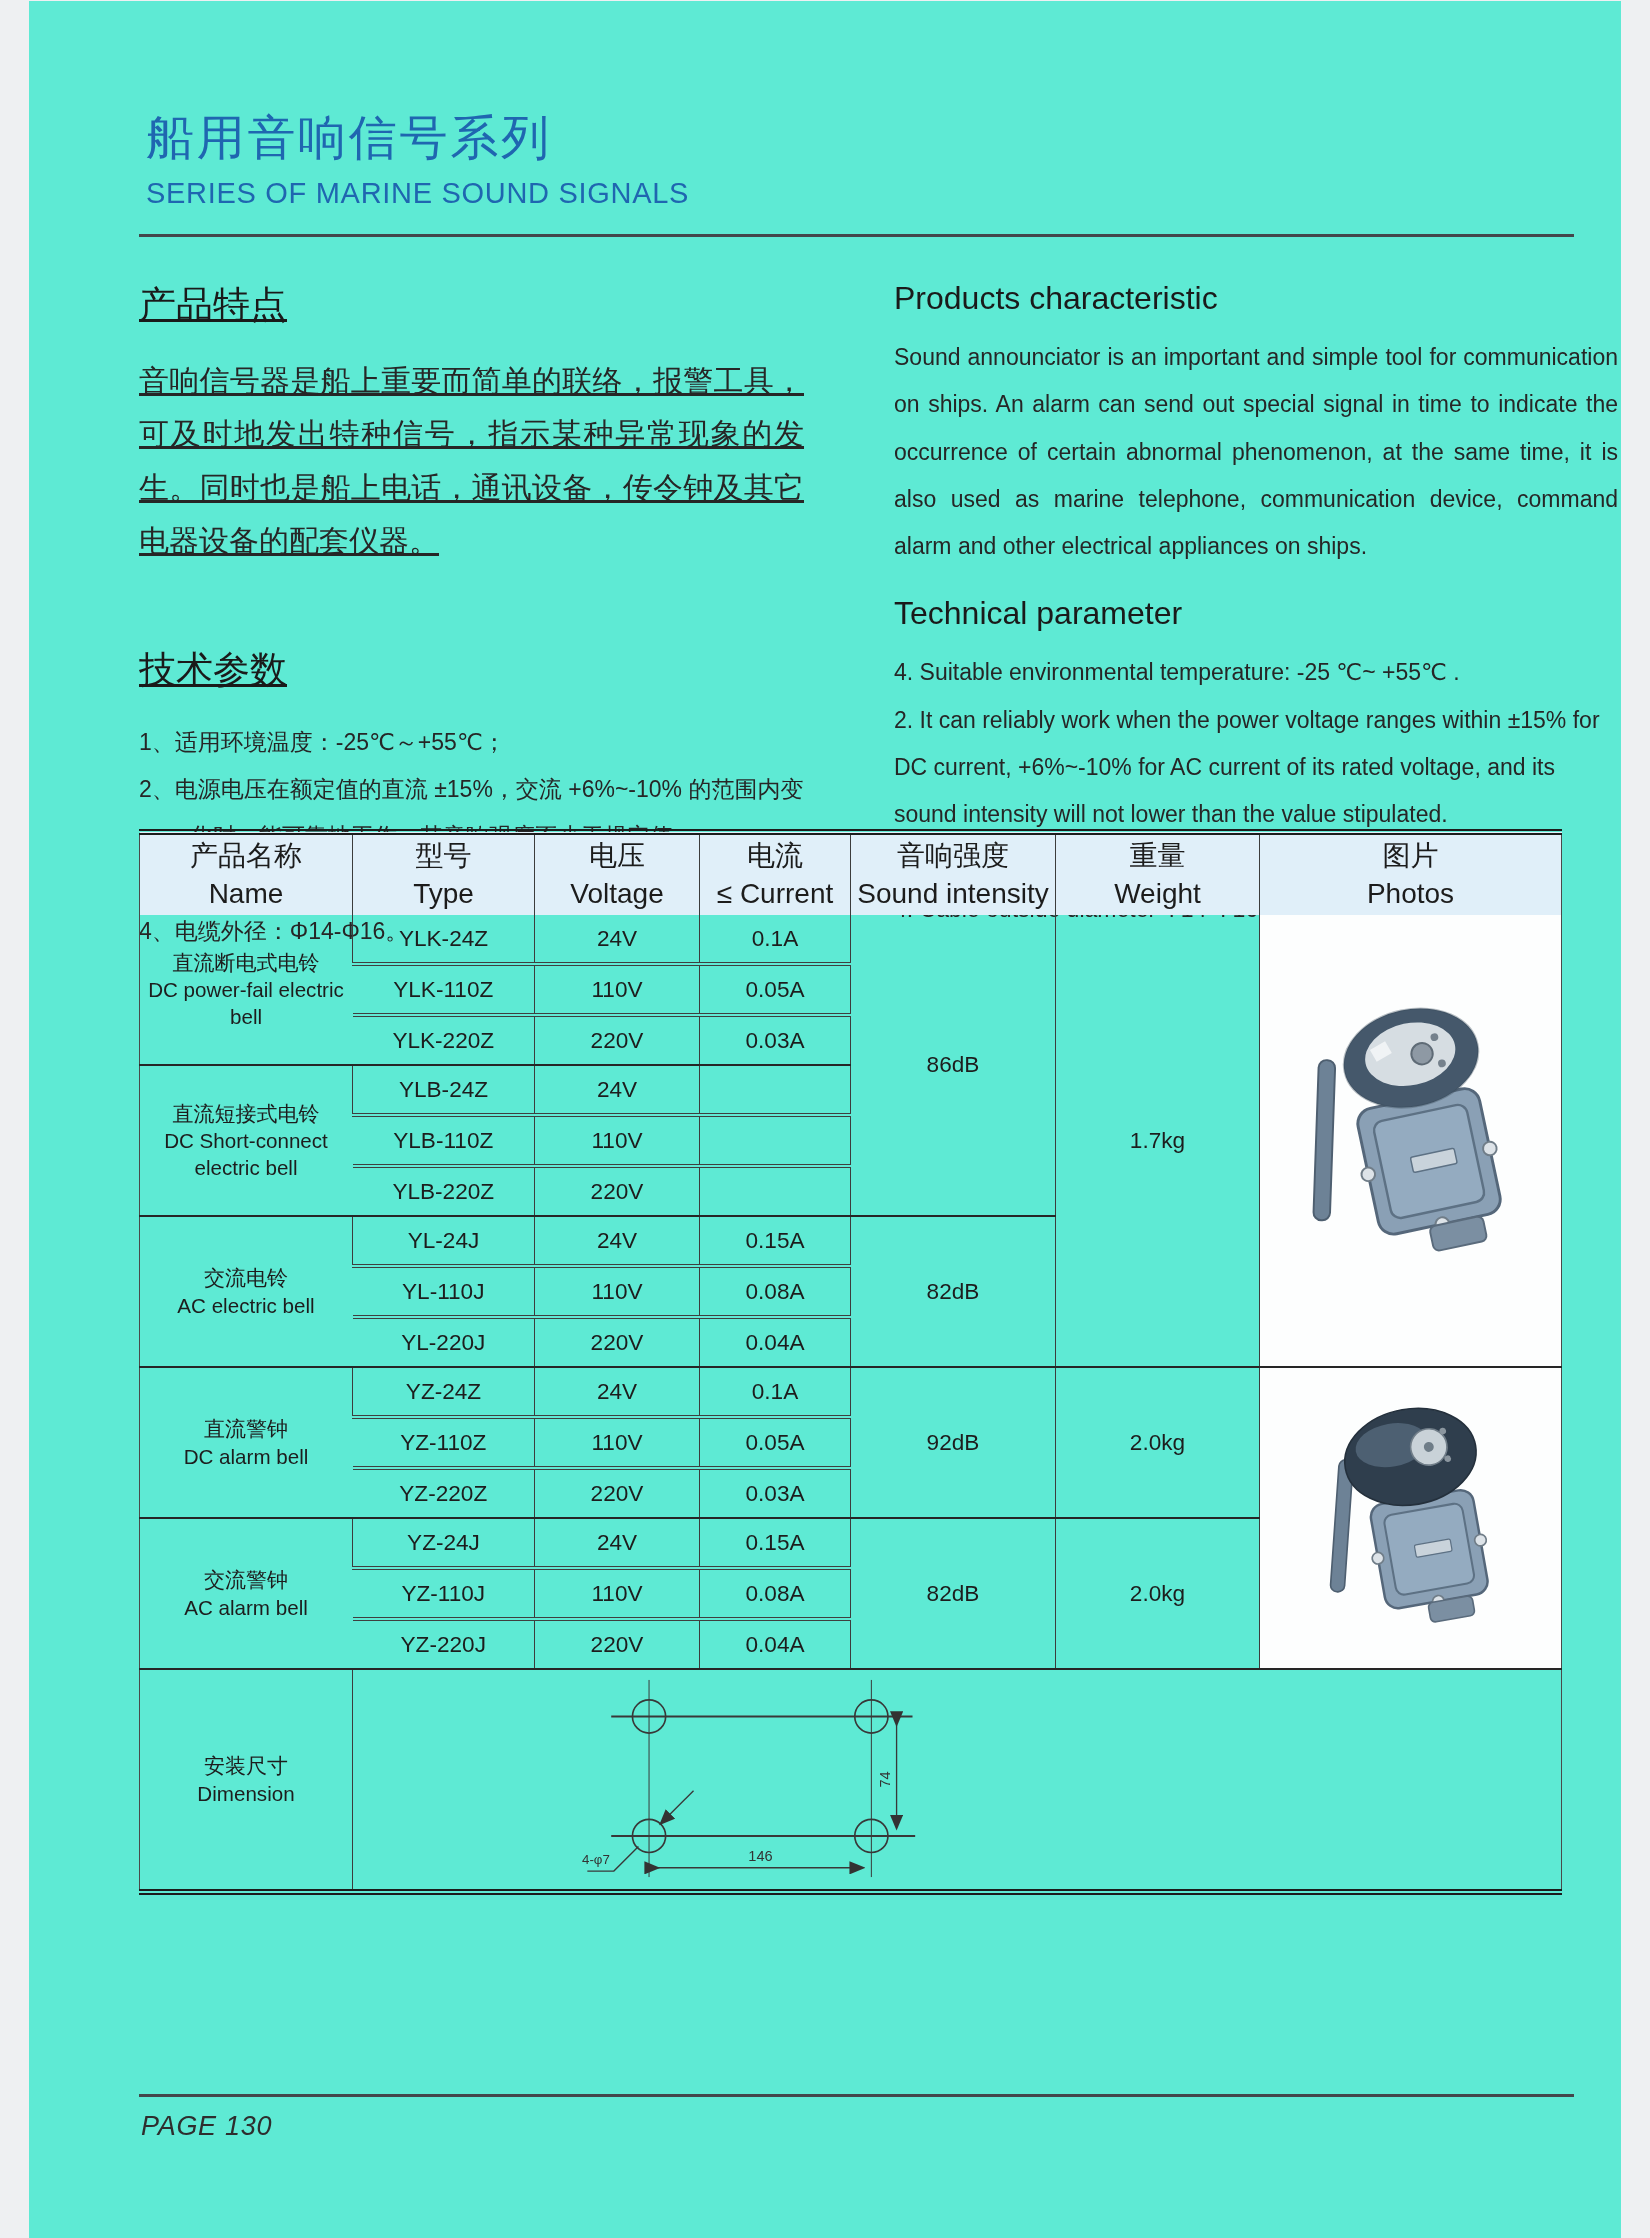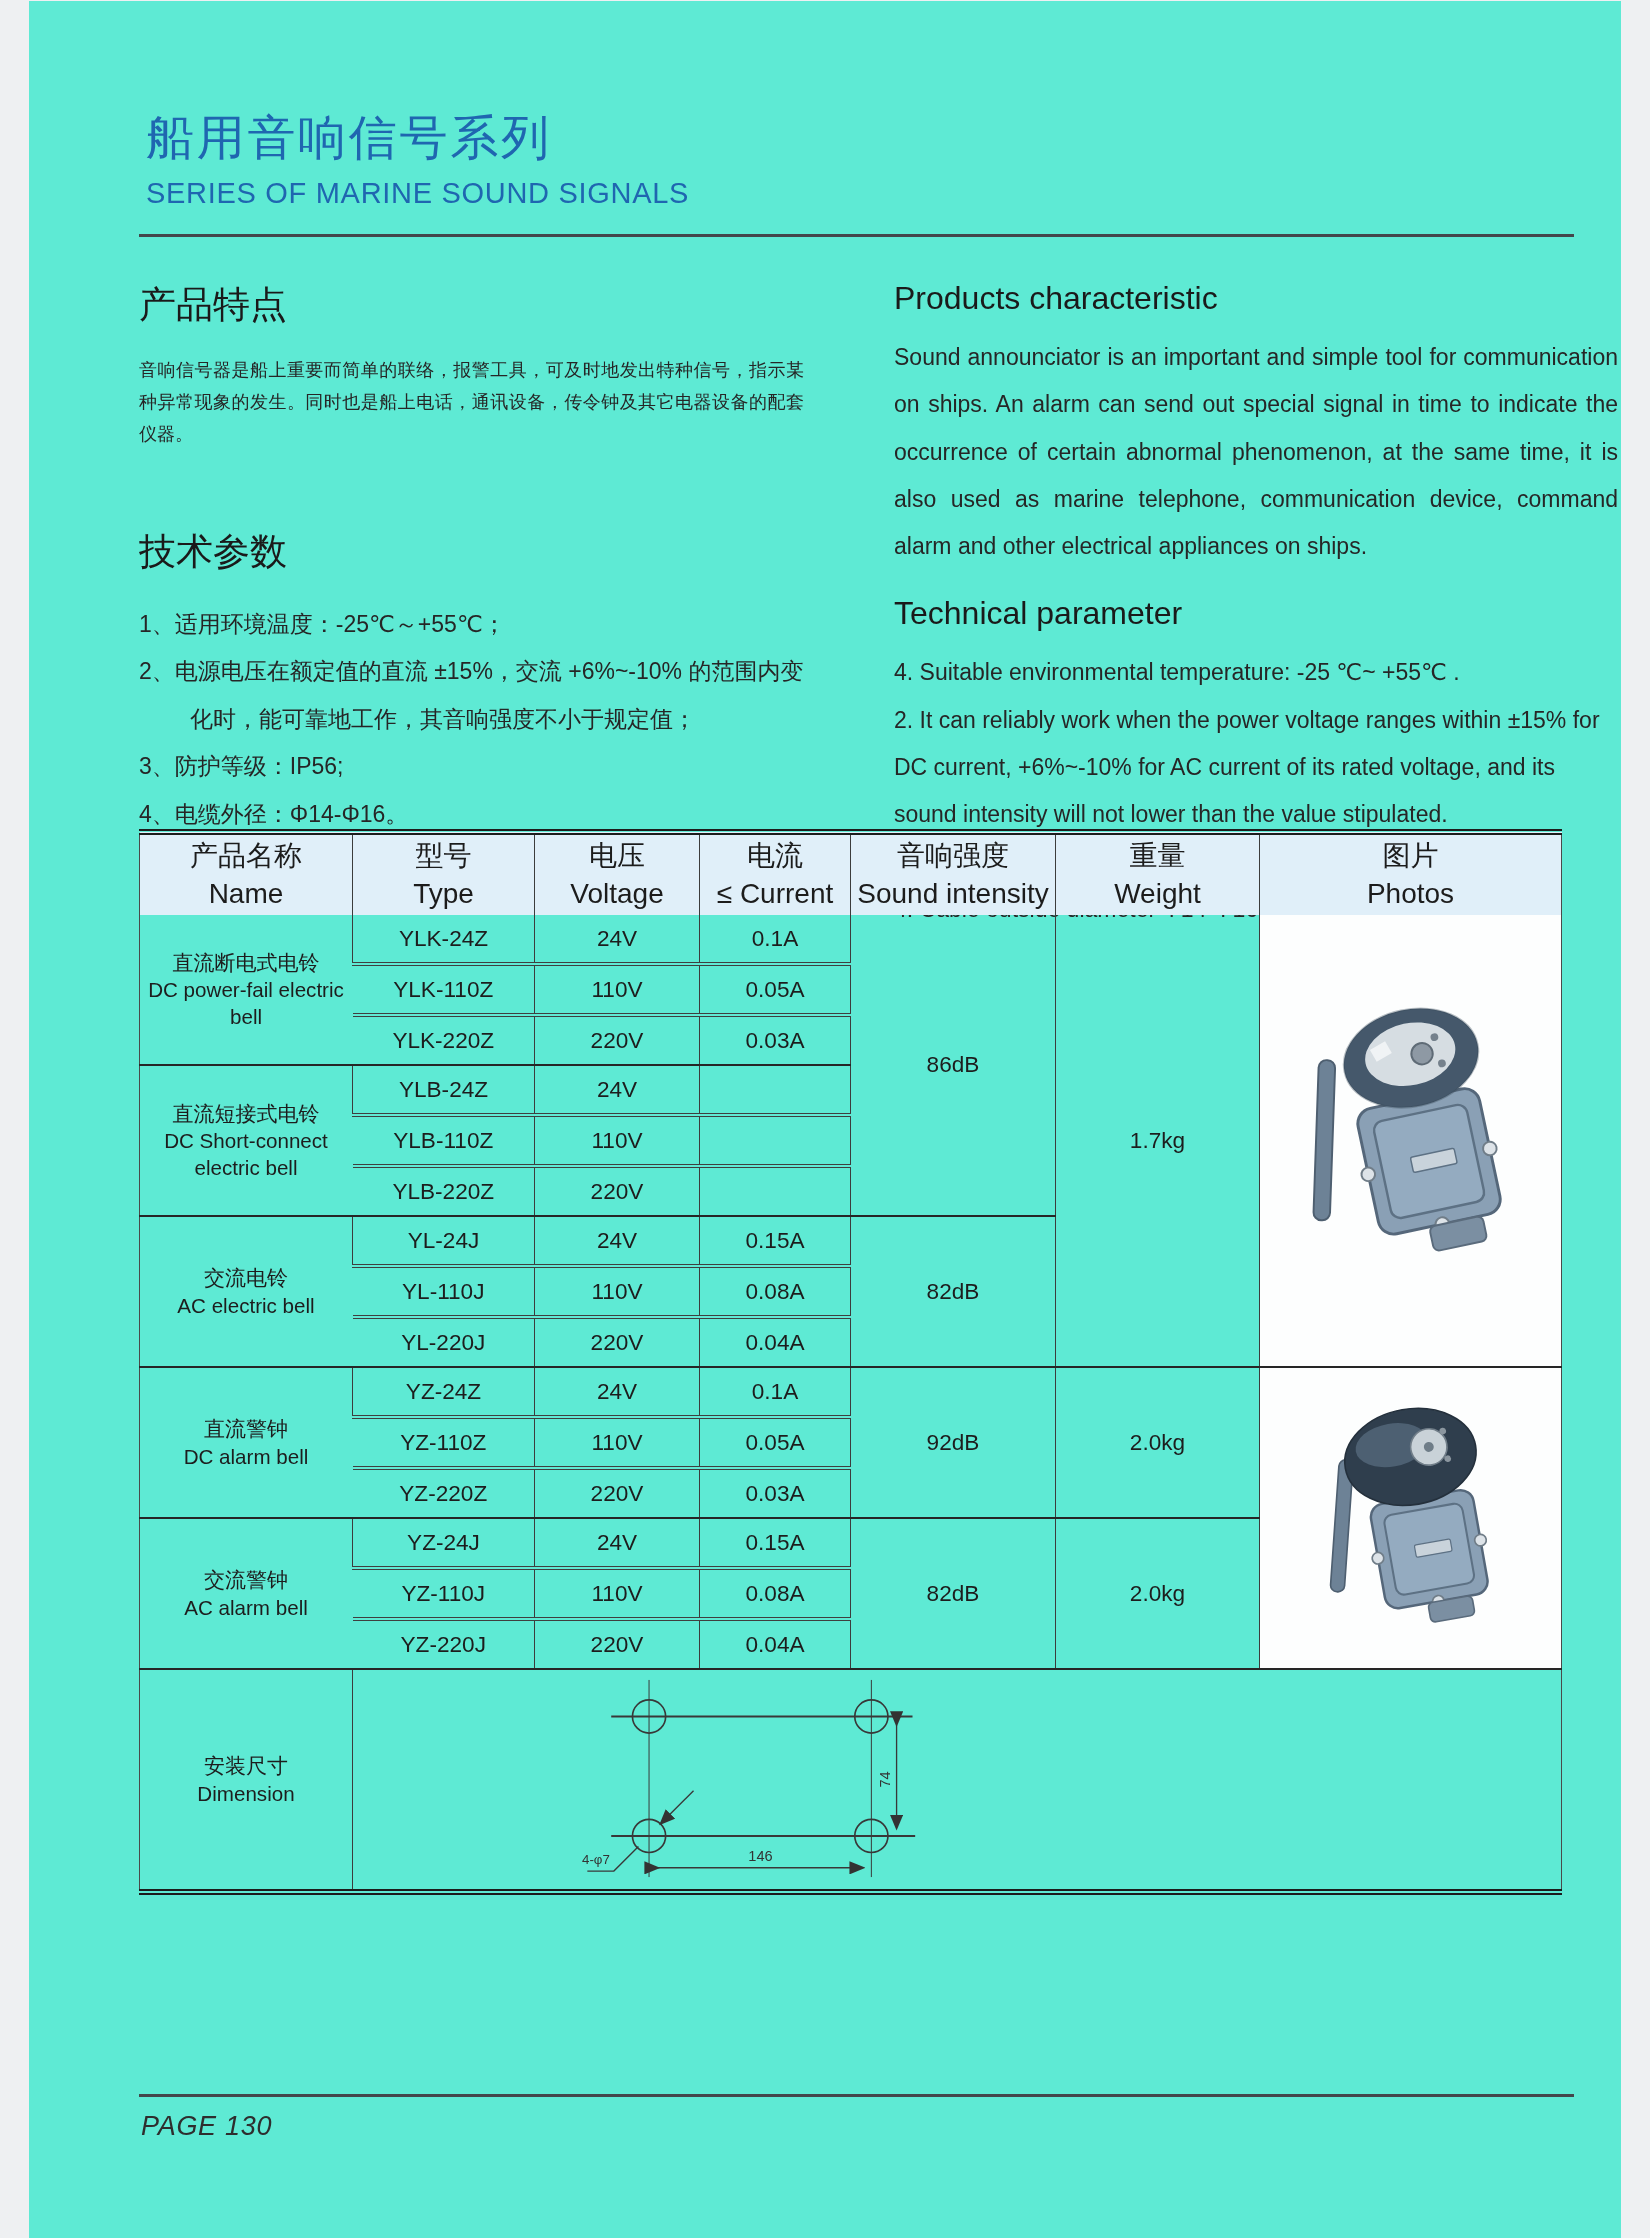--- a/index.html
+++ b/index.html
@@ -12,23 +12,23 @@
   
   .doc-header{position:absolute;left:117px;top:105px;width:1437px;}
   .title-zh{font-size:48px;letter-spacing:2.7px;color:#1f66b0;font-weight:500;}
   .title-en{font-size:29px;letter-spacing:0.7px;color:#1f66b0;margin-top:6.7px;font-weight:500;}
   .rule{position:absolute;left:110px;width:1435px;border-top:3.3px solid #43474b;}
   .top-rule{top:233px;}
   
   .col{position:absolute;top:279px;}
   .col-left{left:110px;width:665px;}
   .col-right{left:865px;width:724px;}
-  .h-zh{font-size:37px;color:#1a1a1a;font-weight:500;margin:0 0 24px 0;}
+  .h-zh{font-size:37px;color:#1a1a1a;font-weight:500;margin:0 0 24px 0;text-decoration:underline;}
   .h-en{font-size:32px;color:#1a1a1a;font-weight:500;margin:0 0 17.3px 0;}
-  .p-zh{font-size:18px;line-height:1.78;text-align:justify;color:#262626;margin:0;}
+  .p-zh{font-size:30px;line-height:1.78;text-align:justify;color:#262626;margin:0;text-decoration:underline;}
   .p-en{font-size:23px;line-height:2.05;text-align:justify;color:#262626;margin:0;}
   .h-zh2{margin-top:77px;}
   .h-en2{margin-top:25px;}
   .list{margin:0;padding:0;list-style:none;font-size:23px;color:#262626;}
   .list-zh li{line-height:2.06;padding-left:51px;text-indent:-51px;}
   .list-en li{line-height:2.06;}
   
   .tbl-wrap{position:absolute;left:110px;top:828px;}
   table.tbl{
     border-collapse:collapse;table-layout:fixed;width:1422px;

